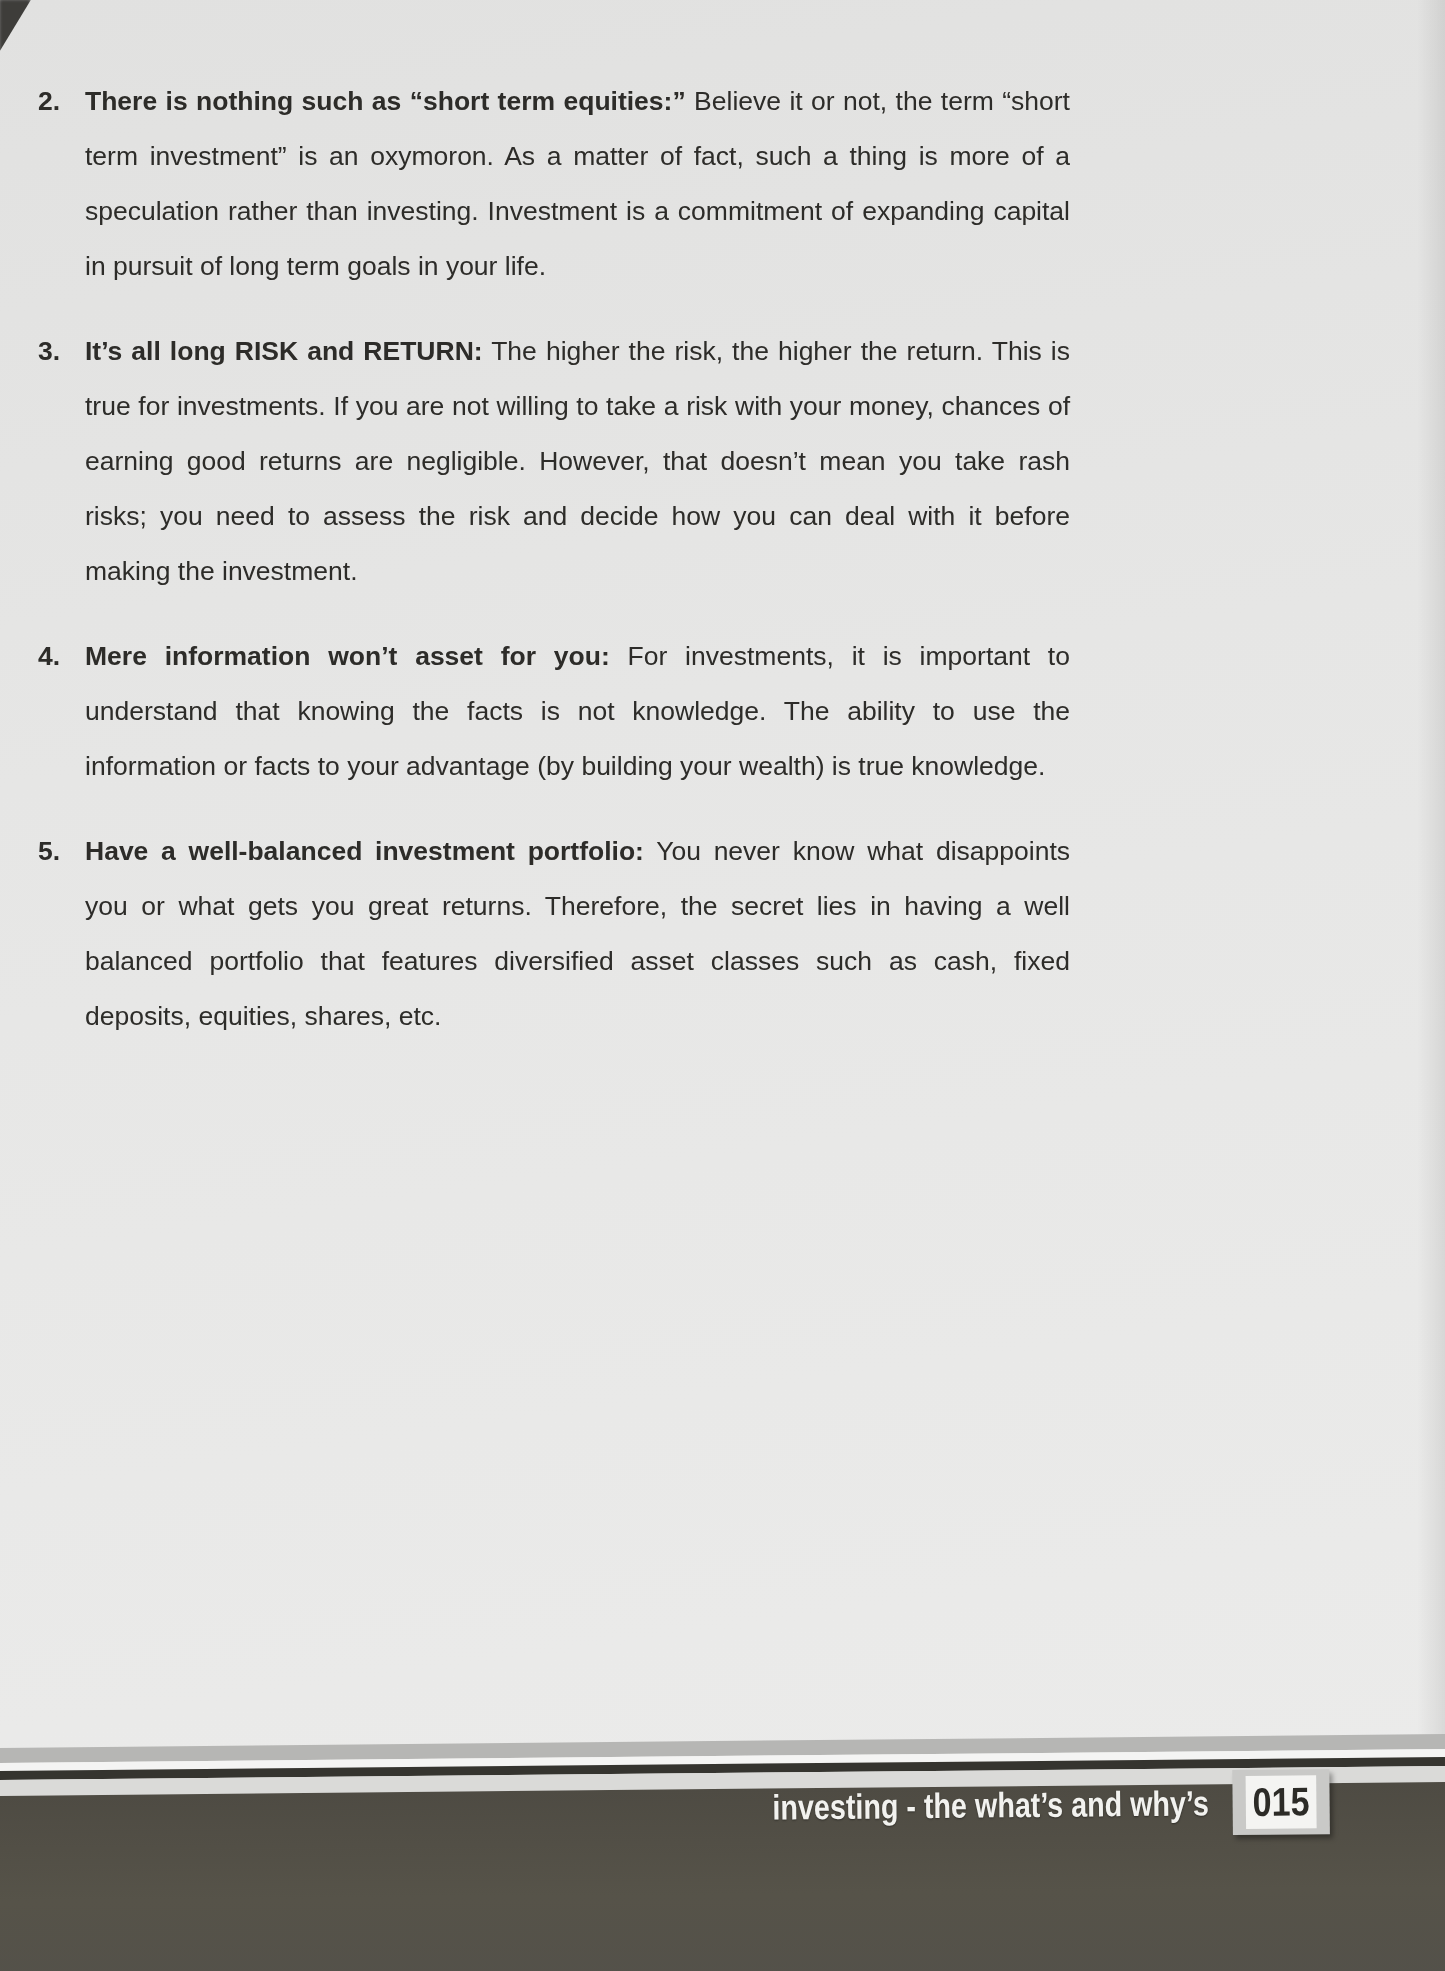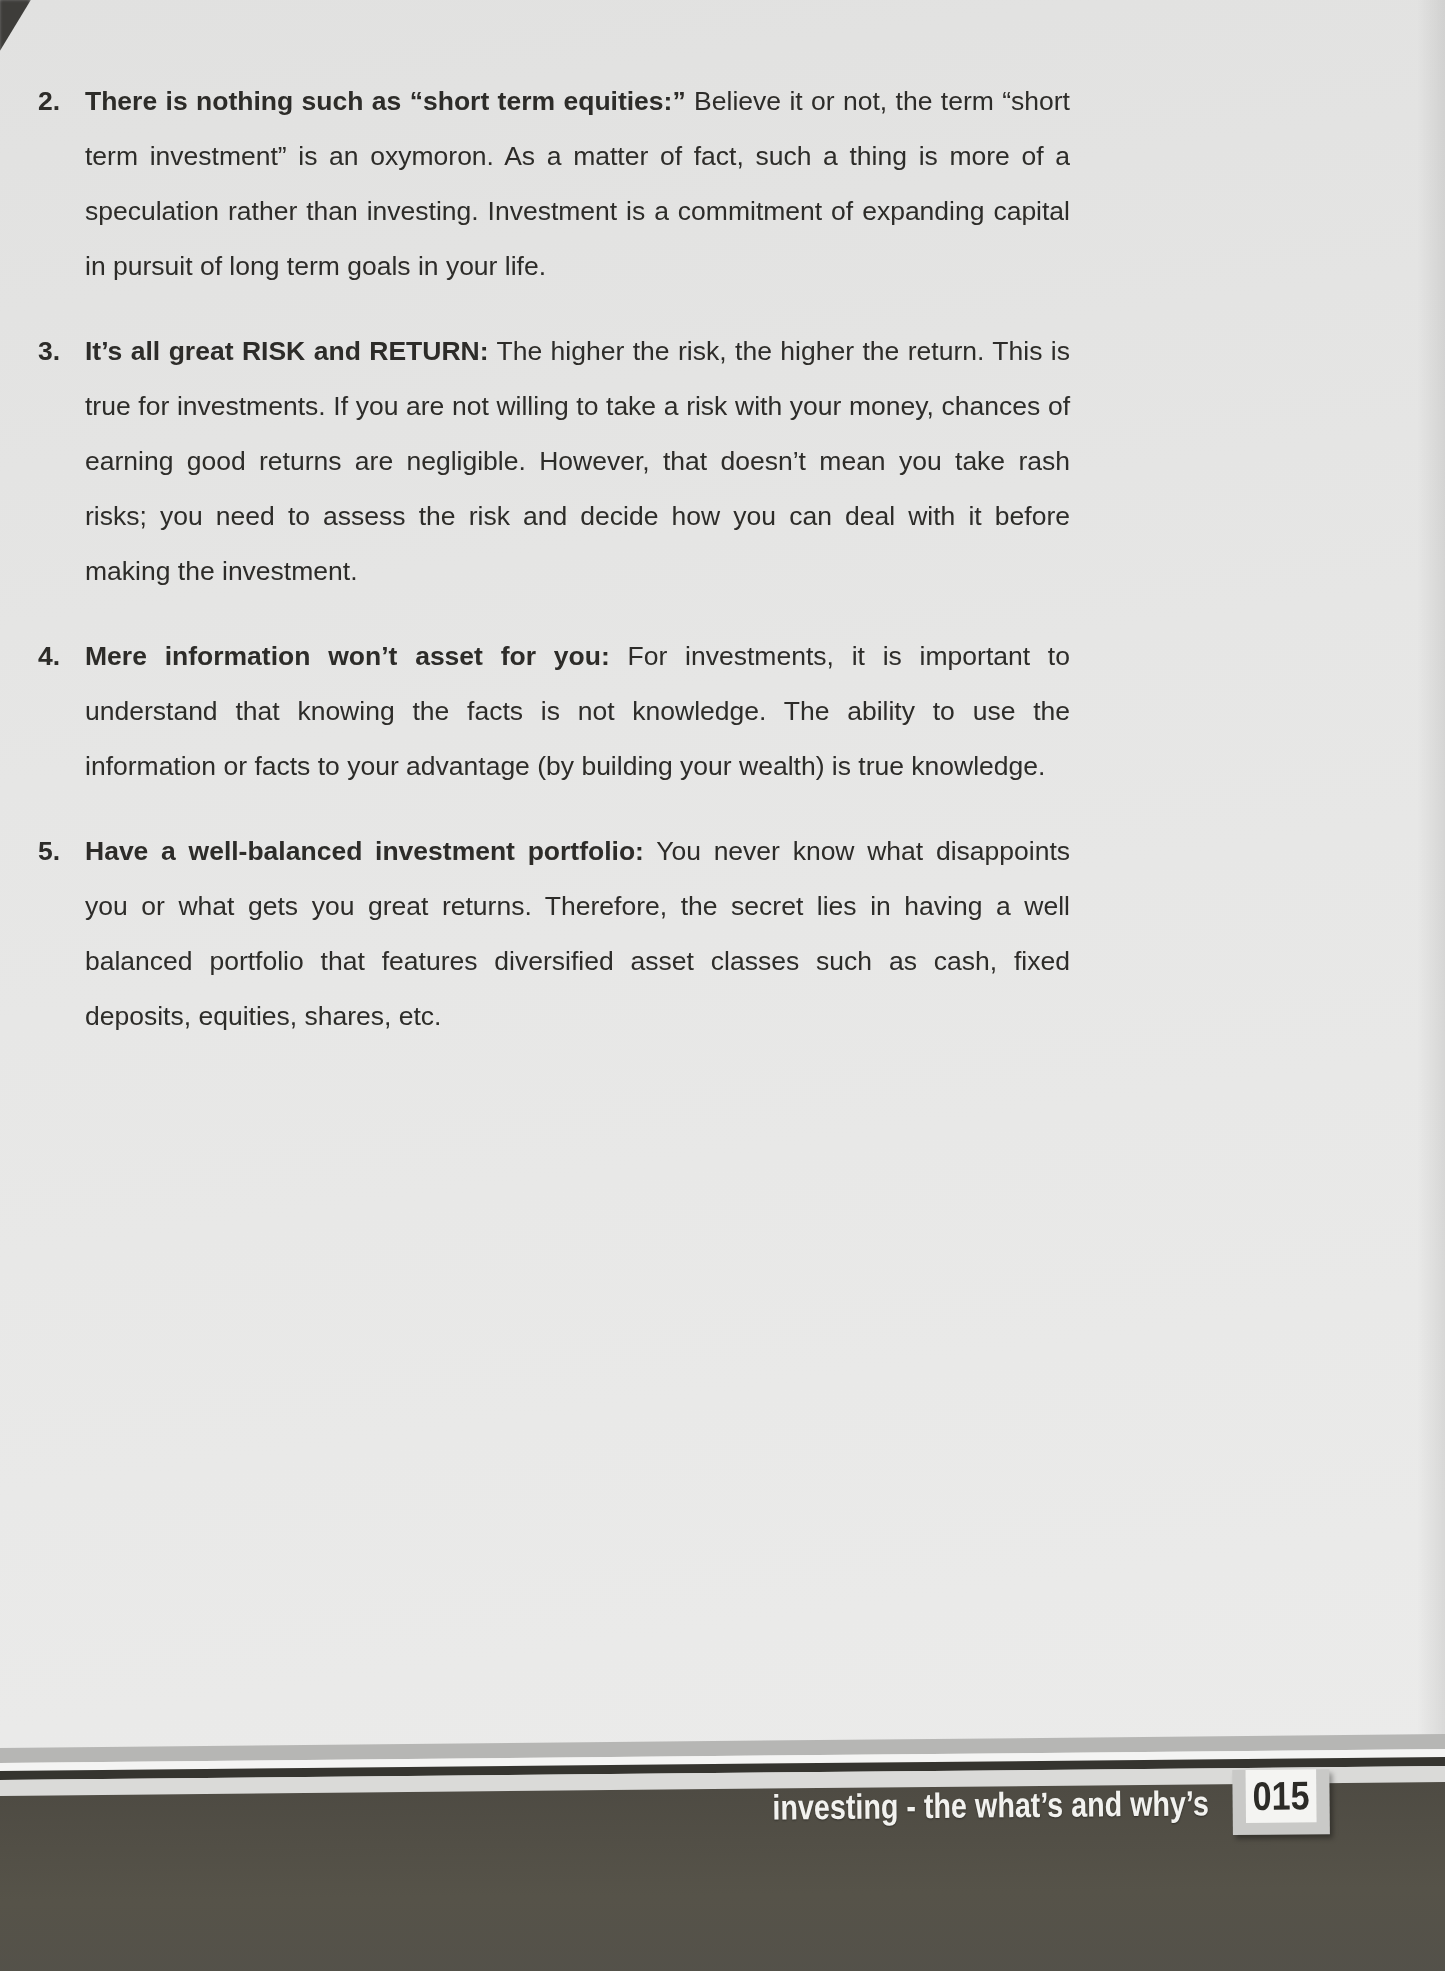--- a/index.html
+++ b/index.html
@@ -49,21 +49,21 @@
     position:absolute; top:-14px; right:138px;
     display:flex; align-items:center; gap:24px;
   }
   .footer-title {
     color:#f2f2ef; font-weight:700; font-size:35px; white-space:nowrap;
     transform:scaleX(0.82); transform-origin:right center;
     text-shadow:0 1px 2px rgba(0,0,0,0.4);
   }
   .pagenum-box {
     width:97px; height:65px; background:#c9c9c7;
-    display:flex; align-items:flex-start; justify-content:center;
+    display:flex; align-items:center; justify-content:center;
     box-shadow:3px 4px 5px rgba(0,0,0,0.35);
   }
   .pagenum-inner {
     width:83px; height:53px; background:#f4f4f2;
     color:#2c2b27; font-weight:700; font-size:40px;
     display:flex; align-items:center; justify-content:center;
     transform:scaleX(0.85);
   }
 </style>
 </head>
@@ -76,21 +76,21 @@
 
     <ol class="items">
 
       <li class="item">
         <span class="num">2.</span>
         <p><b class="lead">There is nothing such as “short term equities:”</b> <span>Believe it or not, the term “short term investment” is an oxymoron. As a matter of fact, such a thing is more of a speculation rather than investing. Investment is a commitment of expanding capital in pursuit of long term goals in your life.</span></p>
       </li>
 
       <li class="item">
         <span class="num">3.</span>
-        <p><b class="lead">It’s all great RISK and RETURN:</b> <span>The higher the risk, the higher the return. This is true for investments. If you are not willing to take a risk with your money, chances of earning good returns are negligible. However, that doesn’t mean you take rash risks; you need to assess the risk and decide how you can deal with it before making the investment.</span></p>
+        <p><b class="lead">It’s all long RISK and RETURN:</b> <span>The higher the risk, the higher the return. This is true for investments. If you are not willing to take a risk with your money, chances of earning good returns are negligible. However, that doesn’t mean you take rash risks; you need to assess the risk and decide how you can deal with it before making the investment.</span></p>
       </li>
 
       <li class="item">
         <span class="num">4.</span>
         <p><b class="lead">Mere information won’t asset for you:</b> <span>For investments, it is important to understand that knowing the facts is not knowledge. The ability to use the information or facts to your advantage (by building your wealth) is true knowledge.</span></p>
       </li>
 
       <li class="item">
         <span class="num">5.</span>
         <p><b class="lead">Have a well-balanced investment portfolio:</b> <span>You never know what disappoints you or what gets you great returns. Therefore, the secret lies in having a well balanced portfolio that features diversified asset classes such as cash, fixed deposits, equities, shares, etc.</span></p>

